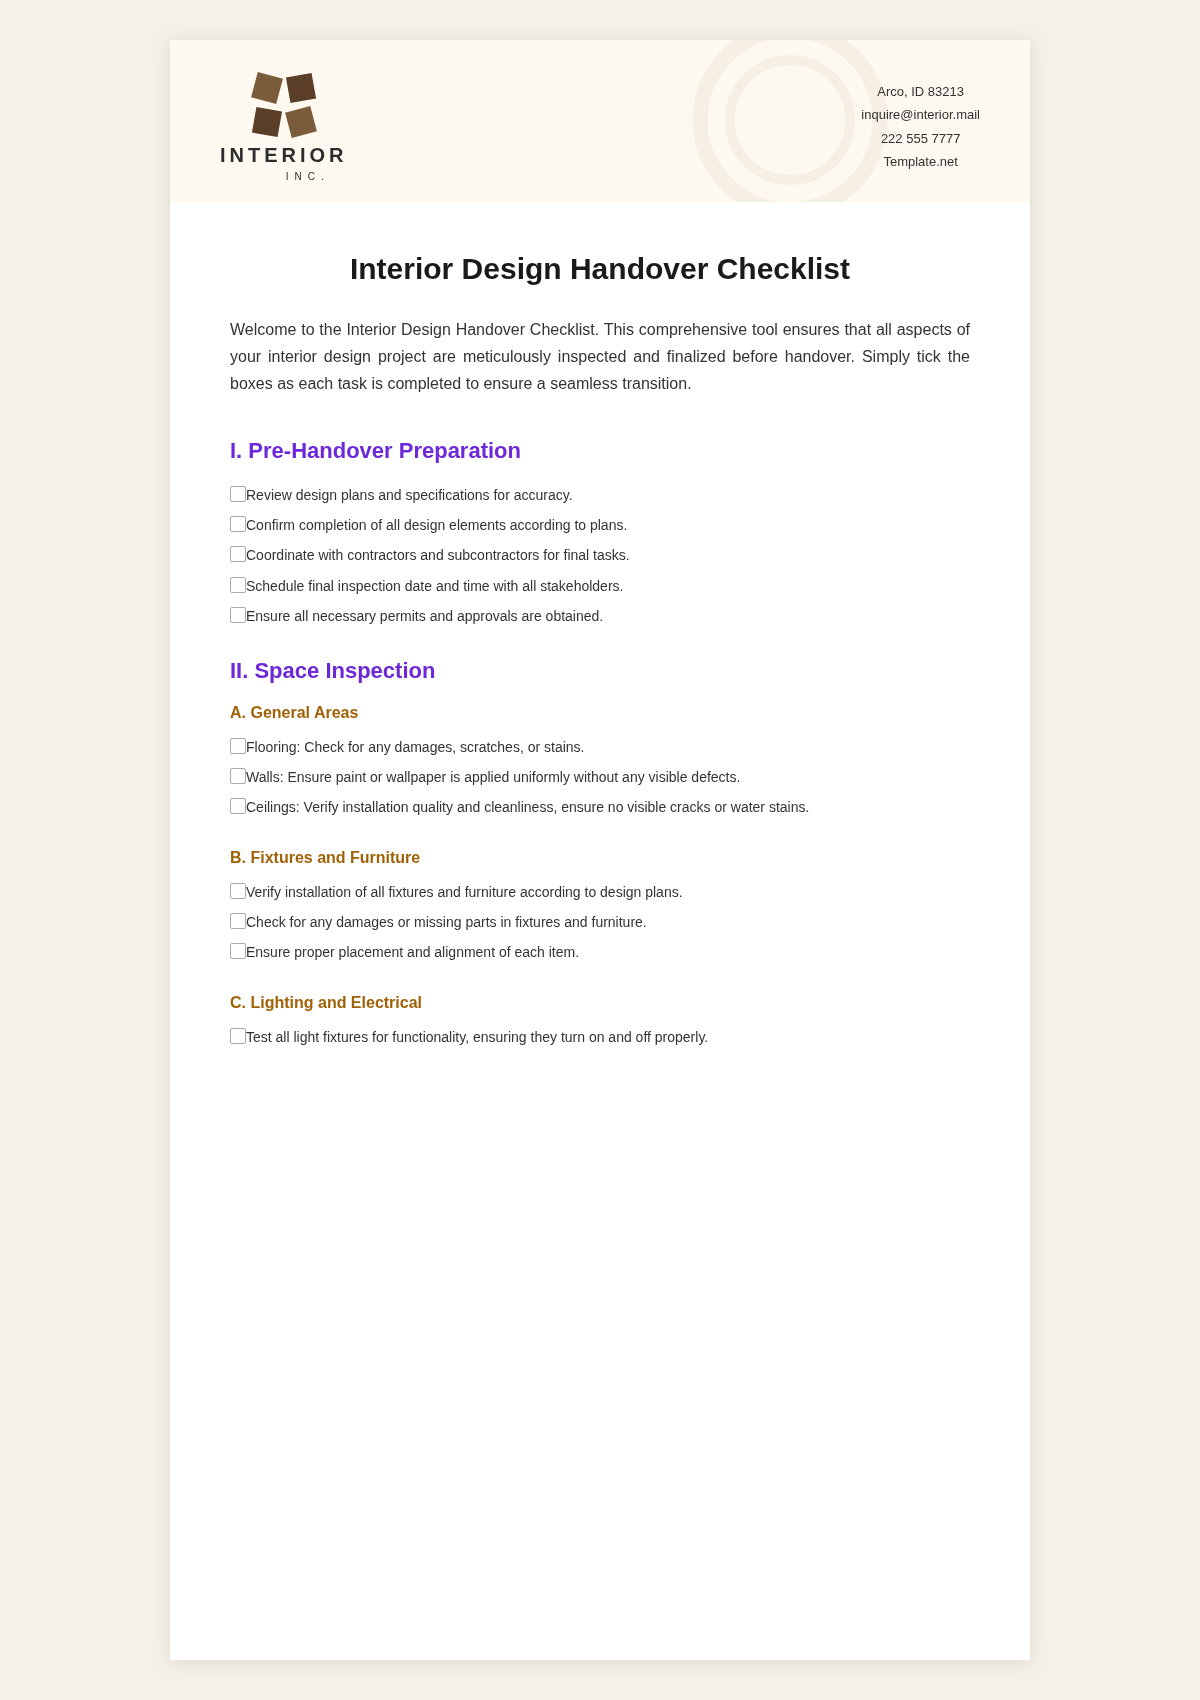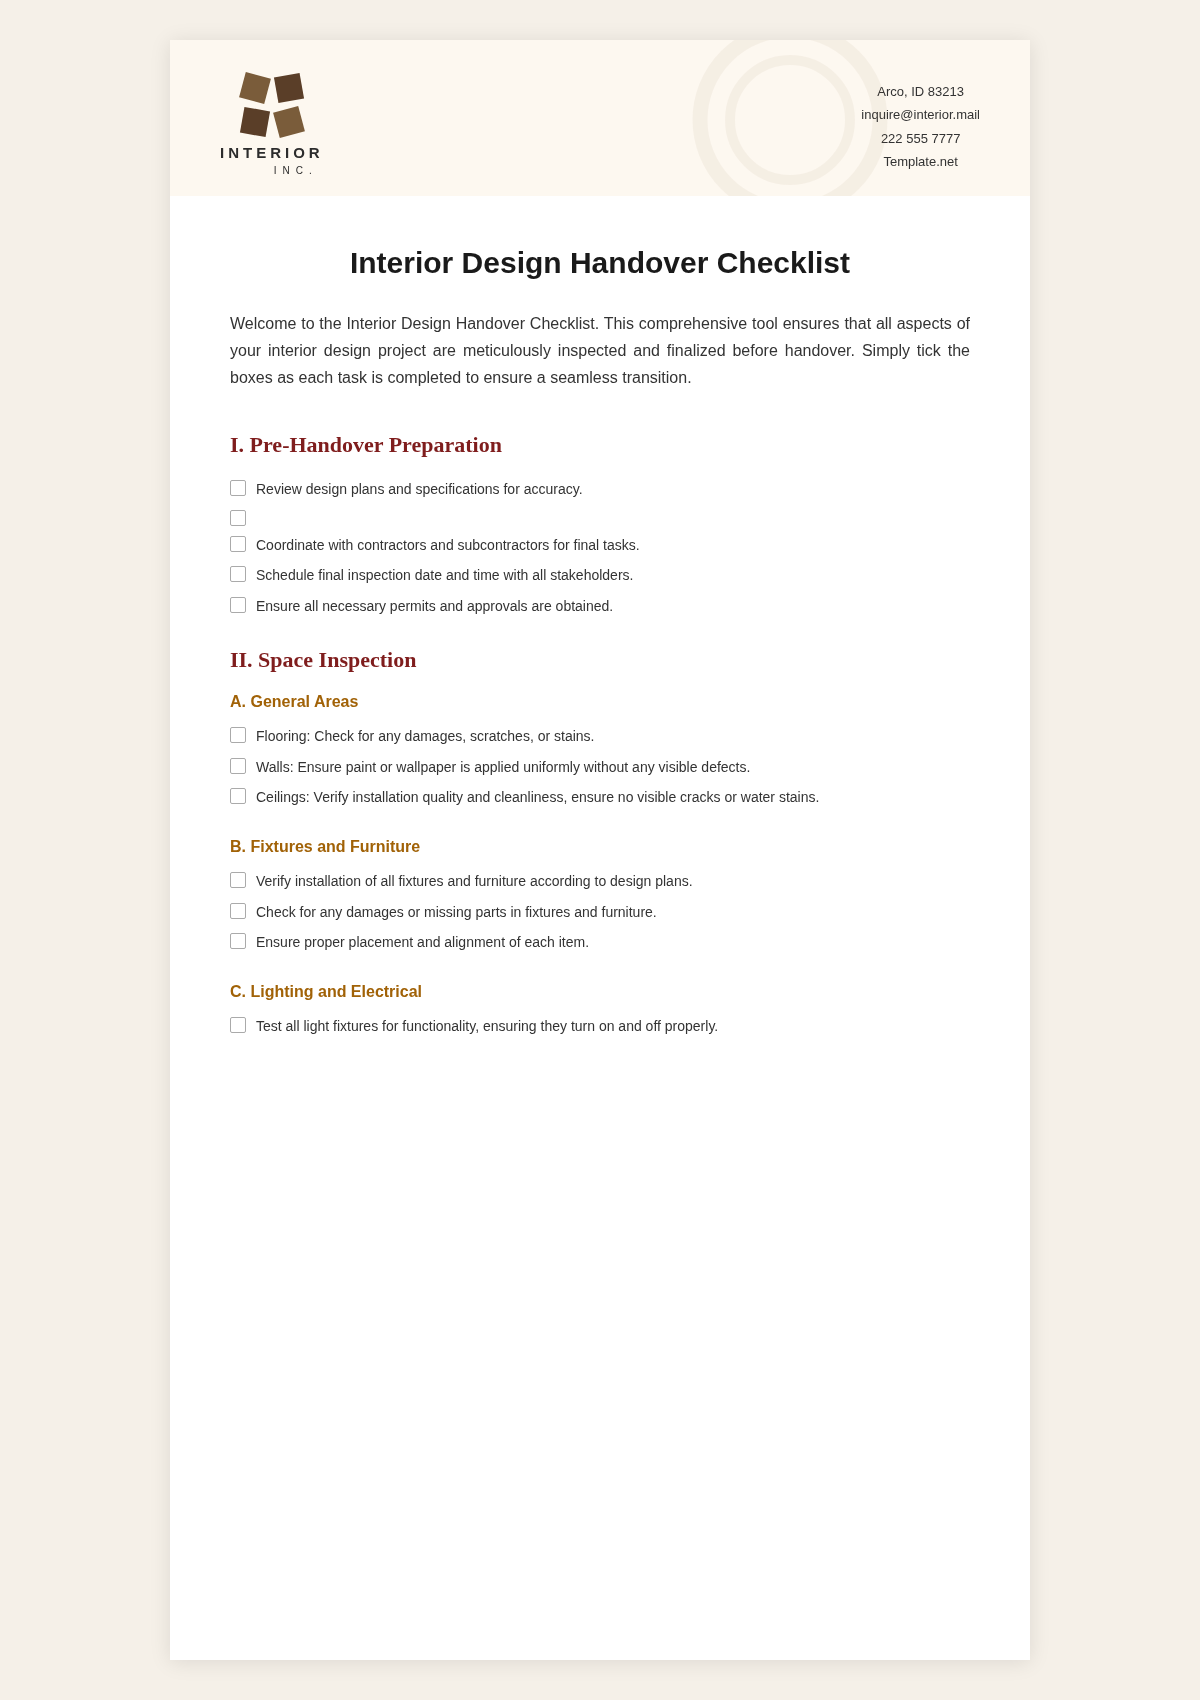--- a/index.html
+++ b/index.html
@@ -51,21 +51,21 @@
       gap: 4px;
     }
 
     .logo-icon {
       width: 70px;
       height: 70px;
     }
 
     .logo-text {
       font-family: Arial, sans-serif;
-      font-size: 15px;
+      font-size: 20px;
       font-weight: bold;
       letter-spacing: 4px;
       color: #2c2c2c;
     }
 
     .logo-sub {
       font-family: Arial, sans-serif;
       font-size: 10px;
       letter-spacing: 6px;
       color: #2c2c2c;
@@ -98,45 +98,44 @@
     .intro-text {
       font-family: Arial, sans-serif;
       font-size: 16px;
       color: #333;
       line-height: 1.7;
       text-align: justify;
       margin-bottom: 40px;
     }
 
     .section-title {
-      font-family: Liberation Serif, serif;
+      font-family: Liberation Sans, sans-serif;
       font-size: 22px;
       font-weight: bold;
-      color: #7f1d1d;
+      color: #6d28d9;
       margin-bottom: 20px;
       margin-top: 26px;
     }
 
     .subsection-title {
       font-family: Arial, sans-serif;
       font-size: 16px;
       font-weight: bold;
       color: #a16207;
       margin-bottom: 14px;
     }
 
     .checklist {
       list-style: none;
       margin-bottom: 30px;
     }
 
     .checklist li {
       display: flex;
       align-items: flex-start;
-      gap: 10px;
       font-family: Arial, sans-serif;
       font-size: 14px;
       color: #333;
       line-height: 1.6;
       margin-bottom: 8px;
     }
 
     .checkbox {
       width: 16px;
       height: 16px;
@@ -198,20 +197,21 @@
 
     <div class="section-divider">
       <h2 class="section-title">I. Pre-Handover Preparation</h2>
       <ul class="checklist">
         <li>
           <span class="checkbox"></span>
           <span>Review design plans and specifications for accuracy.</span>
         </li>
         <li>
           <span class="checkbox"></span>
+          <span>Confirm completion of all design elements according to plans.</span>
         </li>
         <li>
           <span class="checkbox"></span>
           <span>Coordinate with contractors and subcontractors for final tasks.</span>
         </li>
         <li>
           <span class="checkbox"></span>
           <span>Schedule final inspection date and time with all stakeholders.</span>
         </li>
         <li>

